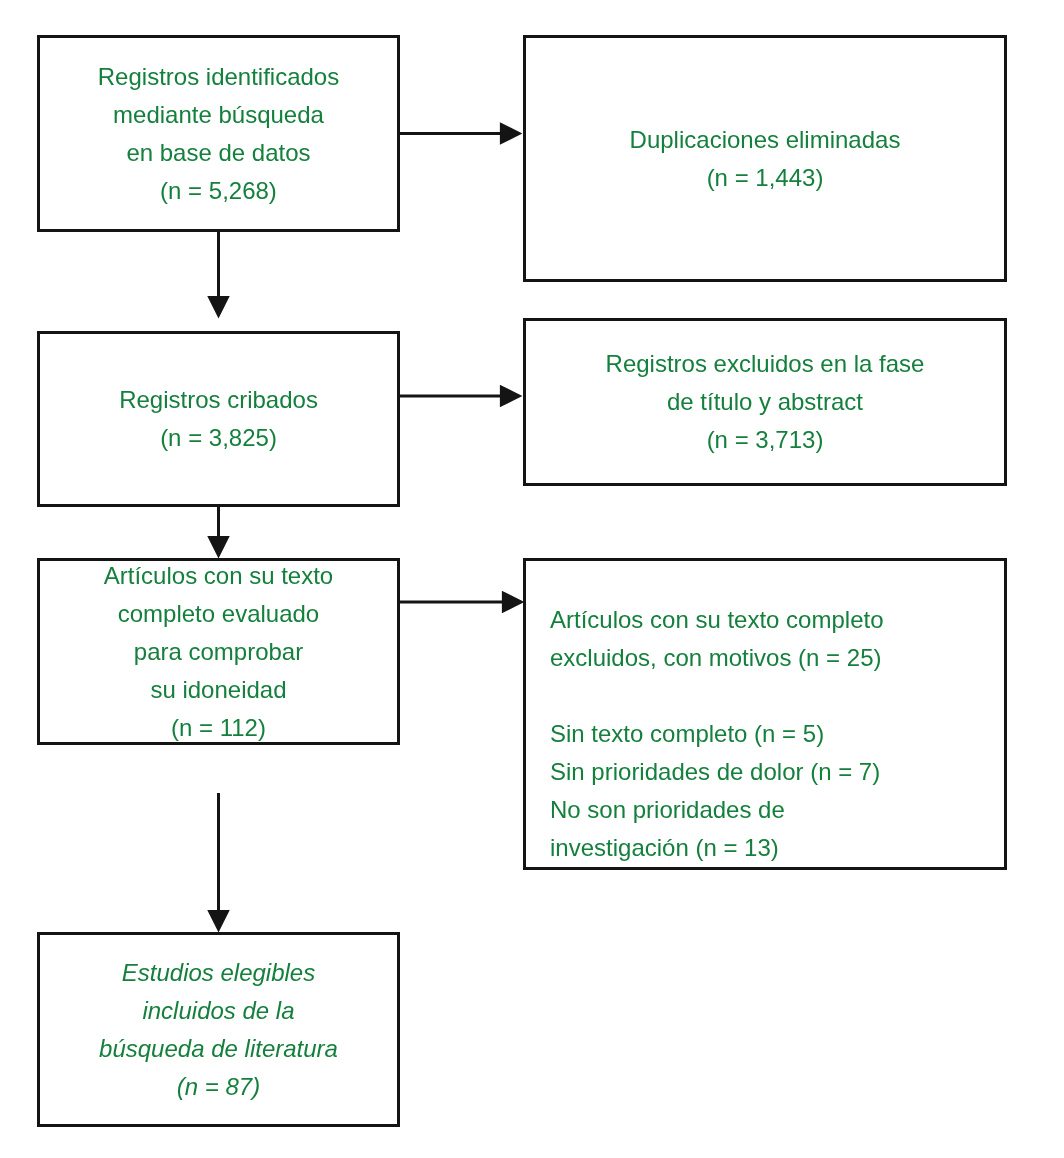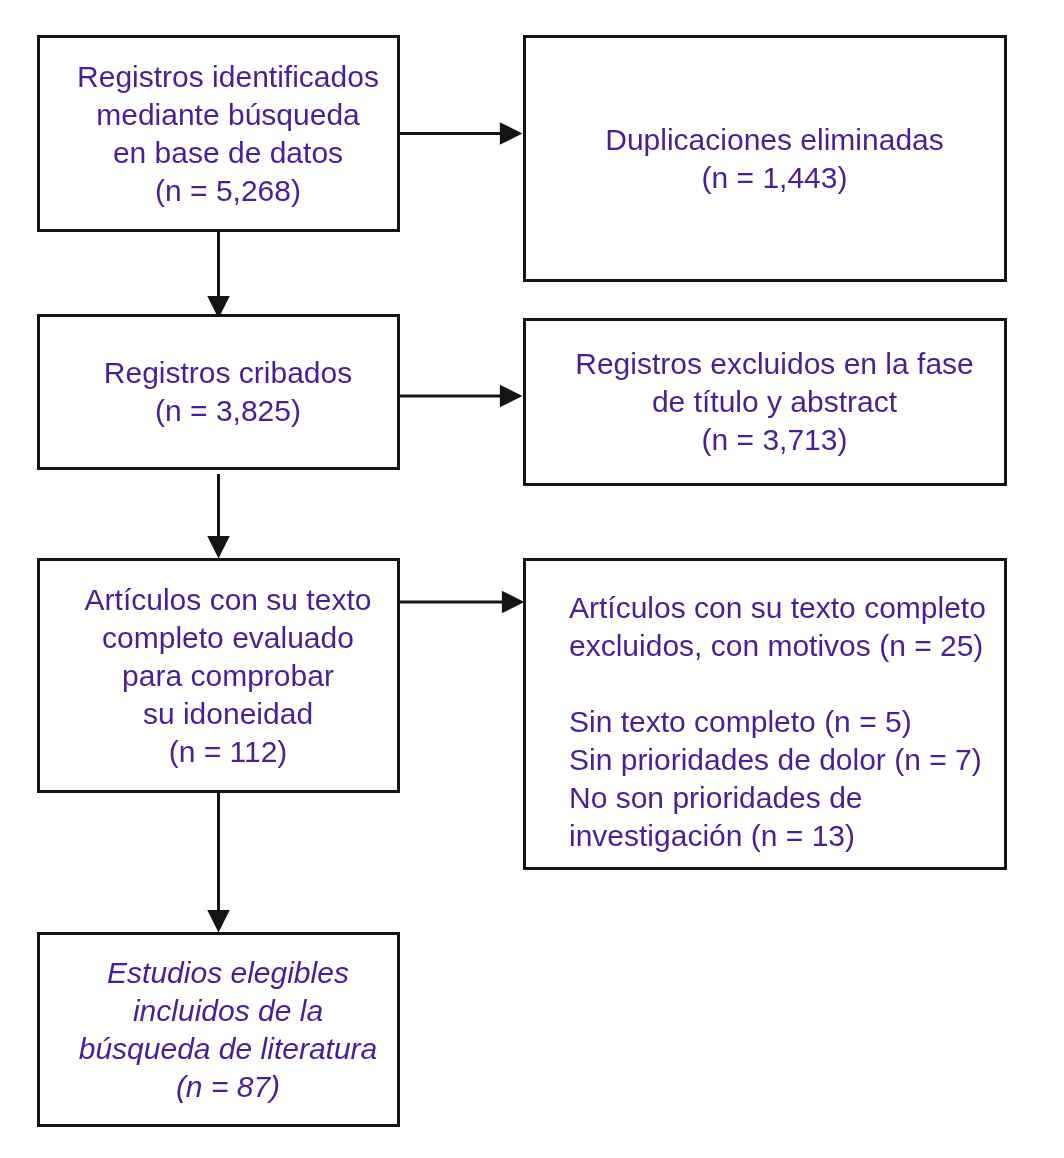--- a/index.html
+++ b/index.html
@@ -29,39 +29,38 @@
     background: #ffffff;
     border: 3px solid #141414;
     display: flex;
     align-items: center;
     justify-content: center;
     color: #000000;
   }
   .node-text {
     white-space: pre-line;
     text-align: center;
-    font-size: 30px;
+    font-size: 24px;
     line-height: 38px;
-    color: #4c1d95;
-    margin-left: 19px;
+    color: #15803d;
   }
   .node.left-align {
-    align-items: center;
+    align-items: flex-end;
     justify-content: flex-start;
     padding: 16px 12px 0 24px;
   }
   .node.left-align .node-text {
     text-align: left;
   }
   
   .n-identified  { left: 37px;  top: 35px;  width: 363px; height: 197px; }
   .n-duplicates  { left: 523px; top: 35px;  width: 484px; height: 247px; }
-  .n-screened    { left: 37px;  top: 314px; width: 363px; height: 156px; }
+  .n-screened    { left: 37px;  top: 331px; width: 363px; height: 176px; }
   .n-excluded-ta { left: 523px; top: 318px; width: 484px; height: 168px; }
-  .n-fulltext    { left: 37px;  top: 558px; width: 363px; height: 235px; }
+  .n-fulltext    { left: 37px;  top: 558px; width: 363px; height: 187px; }
   .n-ft-excluded { left: 523px; top: 558px; width: 484px; height: 312px; }
   .n-included    { left: 37px;  top: 932px; width: 363px; height: 195px; font-style: italic; }
 </style>
 </head>
 <body>
 
 <div class="canvas">
 
   <svg class="arrows" viewBox="0 0 1064 1158" xmlns="http://www.w3.org/2000/svg">
     <defs>

